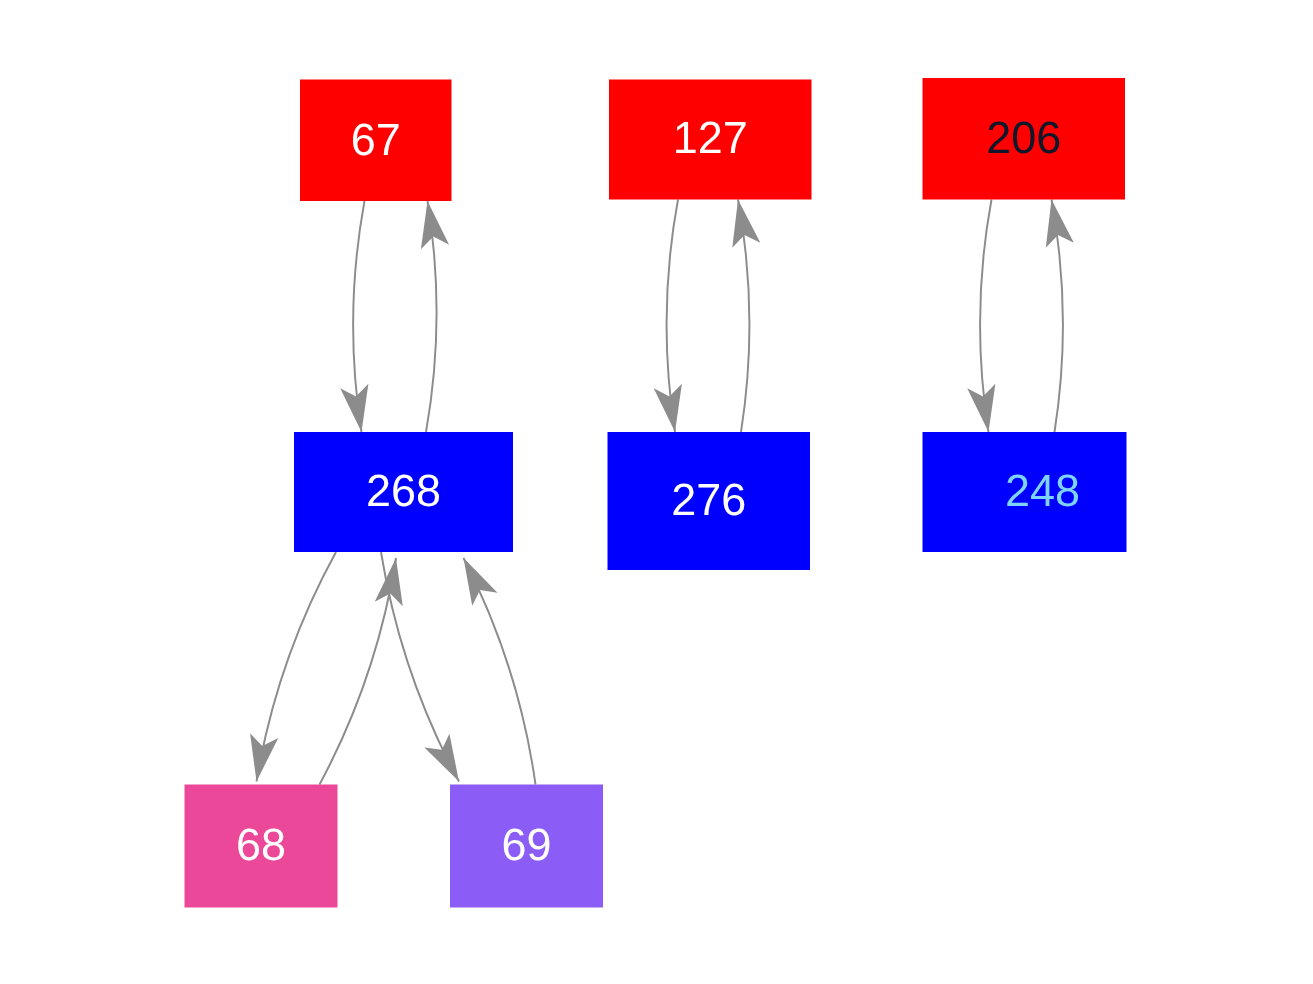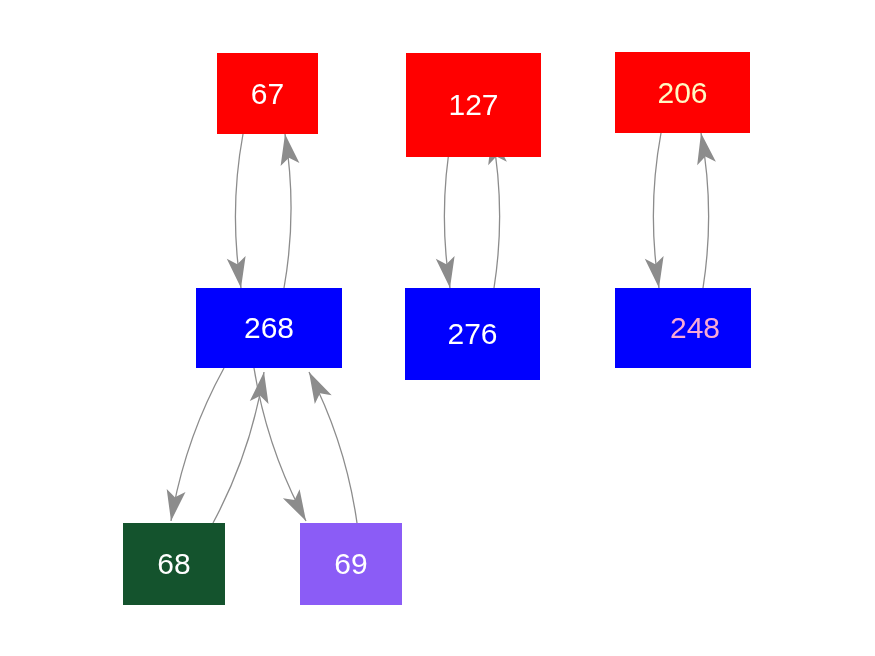--- a/index.html
+++ b/index.html
@@ -55,38 +55,38 @@
       <path d="M 224 368 Q 184.5 440.0 171 521" fill="none" stroke="#8c8c8c" stroke-width="1.3"></path>
       <polygon points="171.0,521.0 166.7,488.9 174.9,497.3 185.5,492.0" fill="#8c8c8c"></polygon>
       <path d="M 213 523 Q 251.3 451.8 264 372" fill="none" stroke="#8c8c8c" stroke-width="1.3"></path>
       <polygon points="264.0,372.0 268.5,404.1 260.2,395.7 249.8,401.1" fill="#8c8c8c"></polygon>
       <path d="M 254 368 Q 267.0 448.9 306 521" fill="none" stroke="#8c8c8c" stroke-width="1.3"></path>
       <polygon points="306.0,521.0 282.9,498.3 294.6,499.9 299.6,489.2" fill="#8c8c8c"></polygon>
       <path d="M 357 523 Q 345.8 443.4 309 372" fill="none" stroke="#8c8c8c" stroke-width="1.3"></path>
       <polygon points="309.0,372.0 331.7,395.2 320.0,393.3 314.8,403.9" fill="#8c8c8c"></polygon>
     </svg>
   <div id="node-layer">
-      <div class="node" style="left: 217px; top: 53px; width: 101px; height: 81px; background: rgb(255, 0, 0);">
+      <div class="node" style="left: 200px; top: 53px; width: 101px; height: 81px; background: rgb(255, 0, 0);">
         <span style="color: rgb(255, 255, 255);">67</span>
       </div>
-      <div class="node" style="left: 406px; top: 53px; width: 135px; height: 104px; background: rgb(255, 0, 0);">
+      <div class="node" style="left: 406px; top: 53px; width: 135px; height: 80px; background: rgb(255, 0, 0);">
         <span style="color: rgb(255, 255, 255);">127</span>
       </div>
       <div class="node" style="left: 615px; top: 52px; width: 135px; height: 81px; background: rgb(255, 0, 0);">
-        <span style="color: #fef9c3;">206</span>
+        <span style="color: #0f172a;">206</span>
       </div>
       <div class="node" style="left: 196px; top: 288px; width: 146px; height: 80px; background: rgb(0, 0, 255);">
         <span style="color: rgb(255, 255, 255);">268</span>
       </div>
       <div class="node" style="left: 405px; top: 288px; width: 135px; height: 92px; background: rgb(0, 0, 255);">
         <span style="color: rgb(255, 255, 255);">276</span>
       </div>
       <div class="node" style="left: 615px; top: 288px; width: 136px; height: 80px; background: rgb(0, 0, 255);">
-        <span style="color: #f9a8d4; margin-left: 24px;">248</span>
+        <span style="color: #7dd3fc; margin-left: 24px;">248</span>
       </div>
-      <div class="node" style="left: 123px; top: 523px; width: 102px; height: 82px; background: #14532d;">
+      <div class="node" style="left: 123px; top: 523px; width: 102px; height: 82px; background: #ec4899;">
         <span style="color: rgb(255, 255, 255);">68</span>
       </div>
       <div class="node" style="left: 300px; top: 523px; width: 102px; height: 82px; background: #8b5cf6;">
         <span style="color: rgb(255, 255, 255);">69</span>
       </div>
     </div>
 </div>
 
 </body></html>

